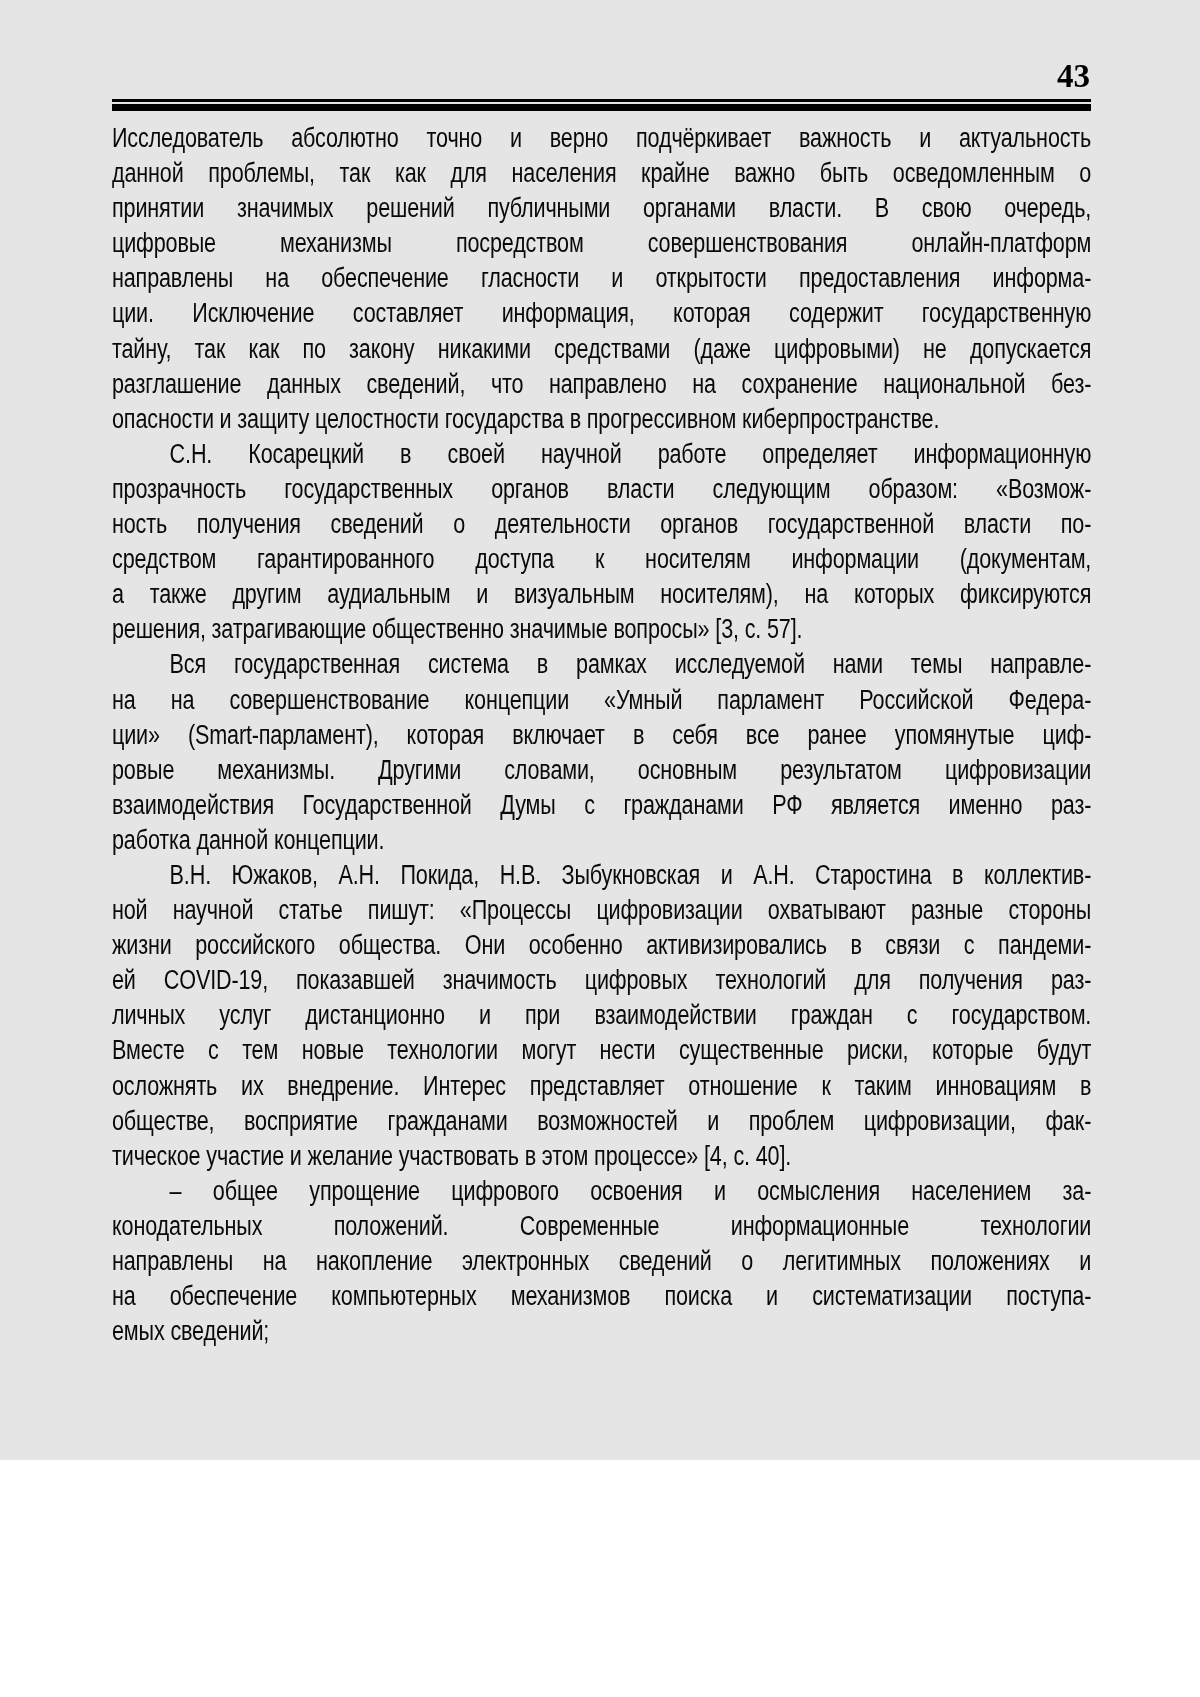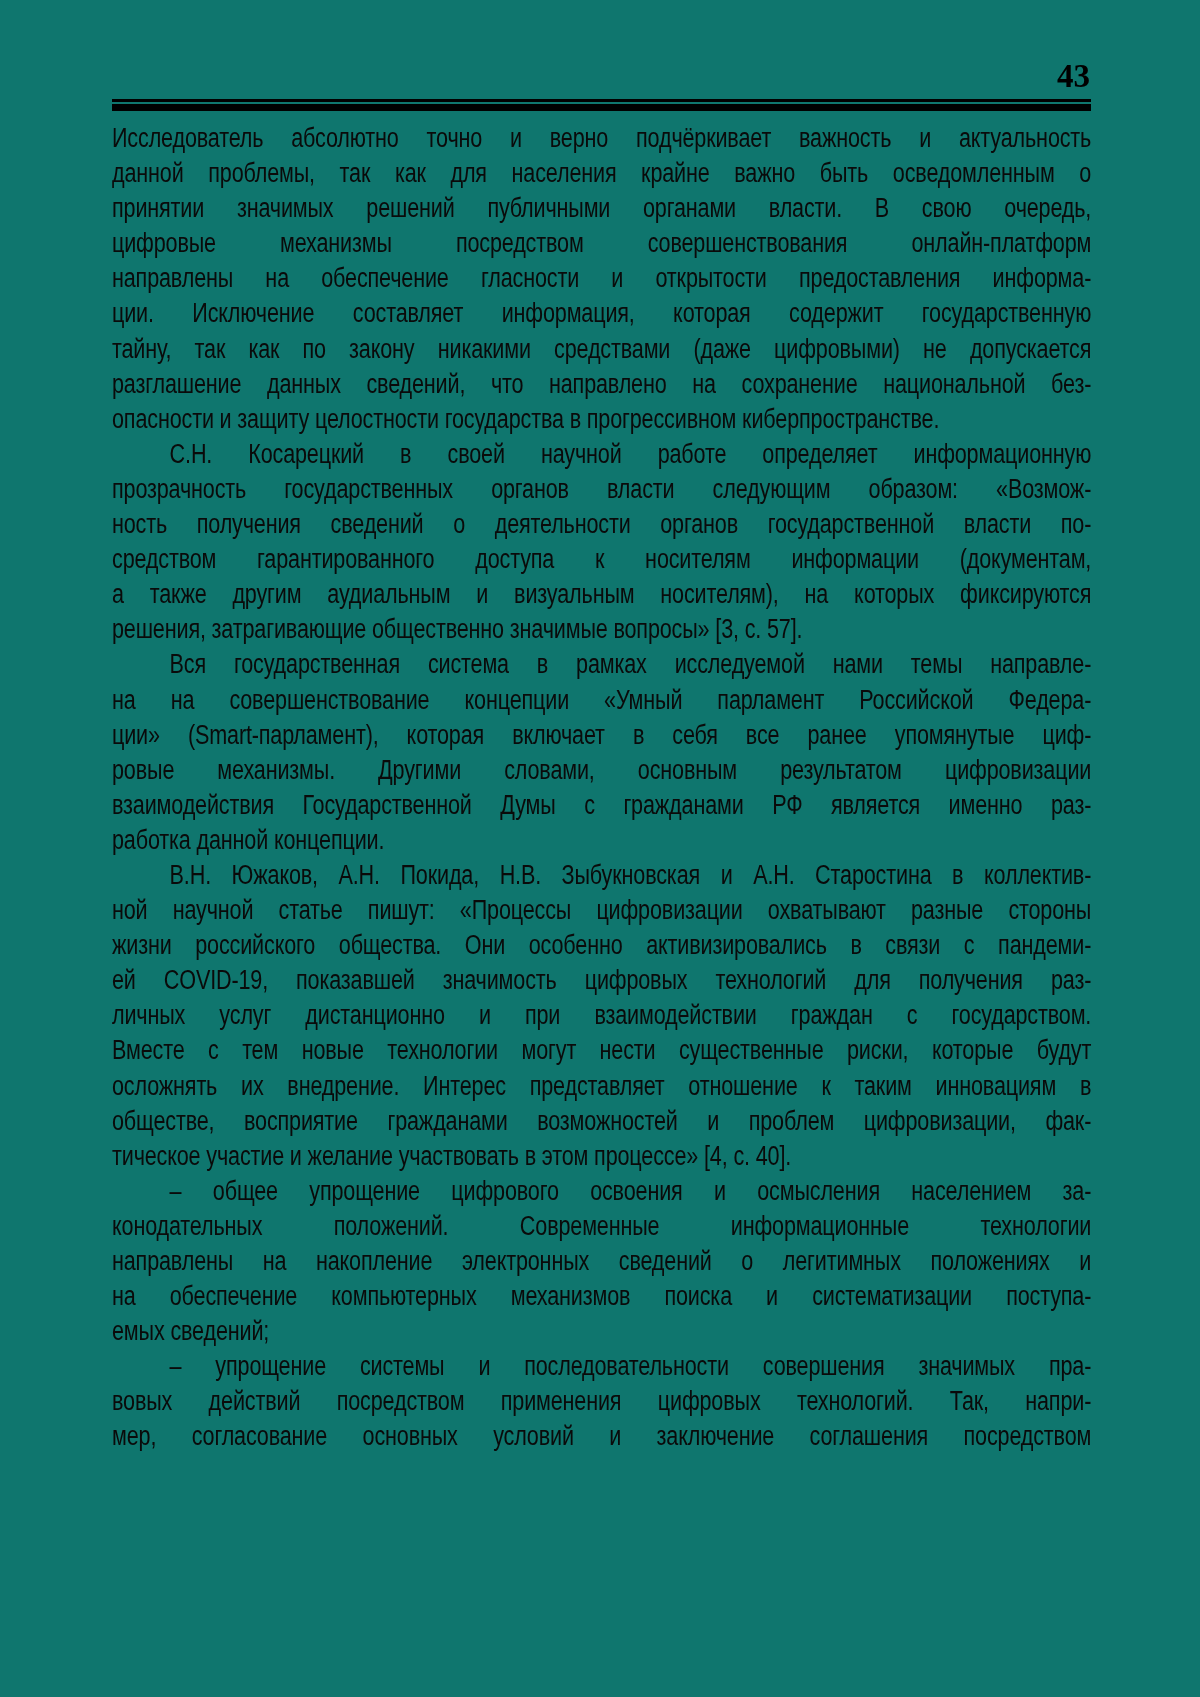--- a/index.html
+++ b/index.html
@@ -3,22 +3,22 @@
 <meta charset="utf-8">
 <style>
   html, body {
     margin: 0;
     padding: 0;
     background: #ffffff;
   }
   .page {
     position: relative;
     width: 1200px;
-    height: 1697px;
-    background: #0f766e;
+    height: 1460px;
+    background: #e5e5e5;
     overflow: hidden;
   }
   .page-number {
     position: absolute;
     top: 58px;
     right: 110px;
     font-family: "Liberation Serif", serif;
     font-weight: bold;
     font-size: 33px;
     line-height: 36px;
@@ -124,20 +124,15 @@
         <div class="line">обществе, восприятие гражданами возможностей и проблем цифровизации, фак-</div>
         <div class="line last">тическое участие и желание участвовать в этом процессе» [4, с. 40].</div>
       </div>
       <div class="paragraph">
         <div class="line indent">– общее упрощение цифрового освоения и осмысления населением за-</div>
         <div class="line">конодательных положений. Современные информационные технологии</div>
         <div class="line">направлены на накопление электронных сведений о легитимных положениях и</div>
         <div class="line">на обеспечение компьютерных механизмов поиска и систематизации поступа-</div>
         <div class="line last">емых сведений;</div>
       </div>
-      <div class="paragraph">
-        <div class="line indent">– упрощение системы и последовательности совершения значимых пра-</div>
-        <div class="line">вовых действий посредством применения цифровых технологий. Так, напри-</div>
-        <div class="line">мер, согласование основных условий и заключение соглашения посредством</div>
-      </div>
     </main>
 
 </div>
 
 </body></html>

